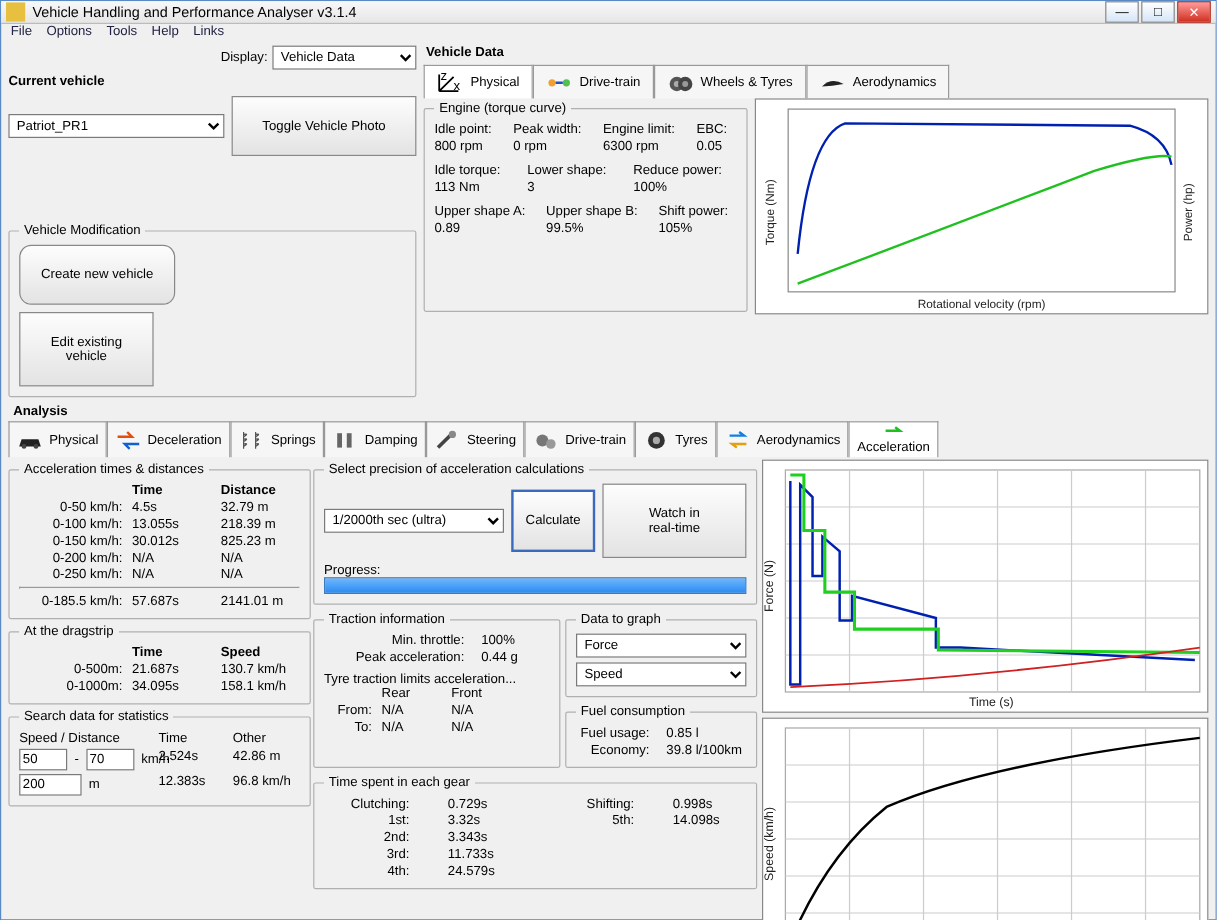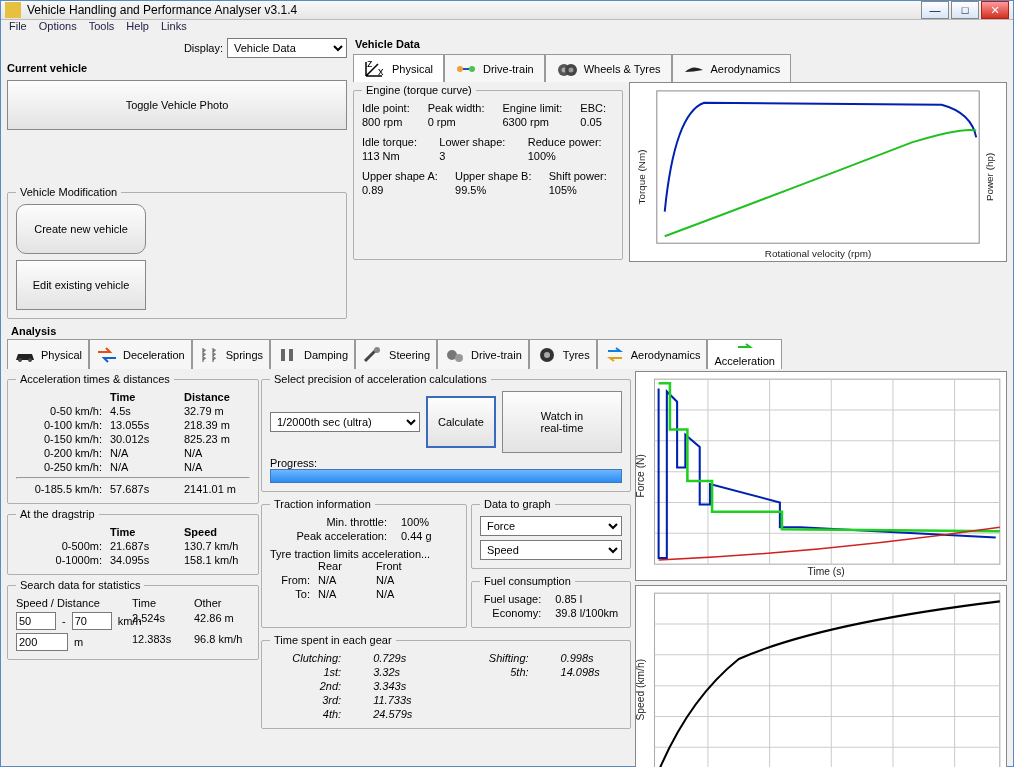--- a/index.html
+++ b/index.html
@@ -40,21 +40,21 @@
   .atab.active { background:#fff;flex-direction:column; }
   .analysis-body { display:flex; gap:4px; height: 410px; }
   .acol1 { width:250px; display:flex; flex-direction:column; gap:0; }
   .acol2 { width:370px; display:flex; flex-direction:column; gap:2px; }
   .acol3 { flex:1; display:flex; flex-direction:column; gap:4px; }
   .tbl { display:grid; grid-template-columns: 86px 66px 66px; gap:2px 8px; }
   .tbl .h { font-weight:bold; }
   .row2 { display:flex; align-items:center; gap:6px; }
   .progress { height:14px; border:1px solid #3a7abd; background:linear-gradient(#6fb6ff,#2b8cf0); }
   .minitbl { display:grid; grid-template-columns: auto auto; gap:2px 14px; }
-  .geartbl { display:grid; grid-template-columns: auto auto auto auto; gap:2px 32px;font-style:italic; }
+  .geartbl { display:grid; grid-template-columns: auto auto auto auto; gap:2px 32px; }
   .search-in { width:40px; }
   .search-in2 { width:52px; }
   .lbl-r { text-align:right; }
   .axis-lbl { font-size:10px; fill:#222; }
   .cur-row { display:flex; align-items:center; gap:6px; padding:2px 0 4px 0; }
   .bold { font-weight:bold; }
 </style>
 </head>
 <body>
 
@@ -82,27 +82,30 @@
         <div class="display-row">
           <span>Display:</span>
           <select style="width:120px;">
             <option>Vehicle Data</option>
           </select>
         </div>
         <div class="cur-row">
           <span class="bold" style="flex:0 0 auto;">Current vehicle</span>
         </div>
         <div class="cur-row">
+          <select style="width:180px;">
+            <option>Patriot_PR1</option>
+          </select>
           <div class="btn" style="flex:1;">Toggle Vehicle Photo</div>
         </div>
         <div style="height:50px;"></div>
         <fieldset>
           <legend>Vehicle Modification</legend>
           <div class="btn" style="width:130px; margin-bottom:6px;border-radius:10px;">Create new vehicle</div>
-          <div class="btn" style="width:130px;">Edit existing vehicle</div>
+          <div class="btn" style="width:112px;">Edit existing vehicle</div>
         </fieldset>
       </div>
 
       <div class="vd-panel">
         <div class="vd-header">Vehicle Data</div>
         <div class="tabs">
           <div class="tab active">
             <svg class="ic">
                 <path d="M2 16 L2 2 M2 16 L18 16 M2 16 L14 4" stroke="#000" fill="none" stroke-width="1.5"></path>
                 <text x="3" y="7" font-size="7">z</text>

